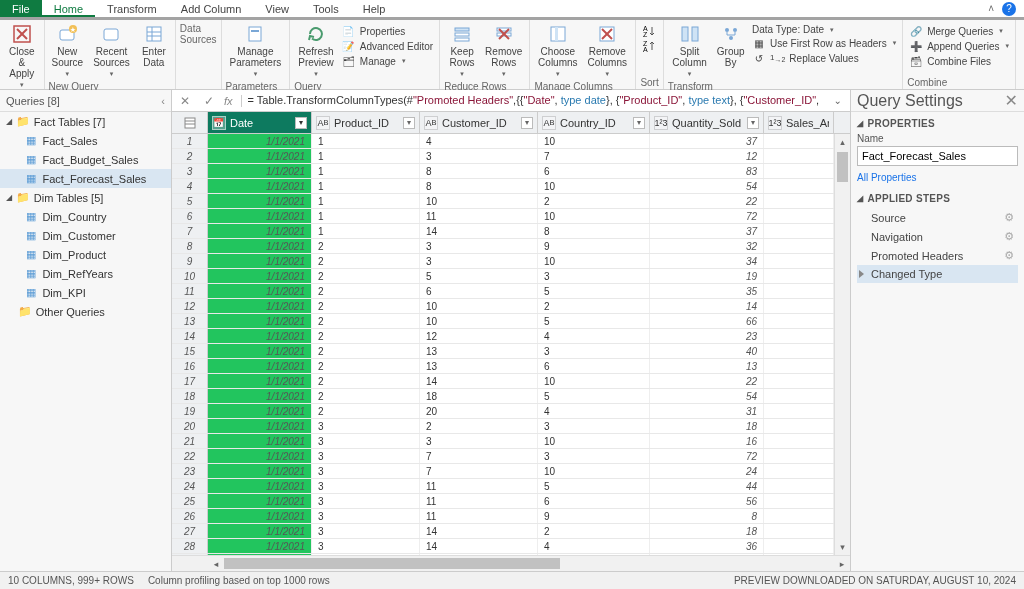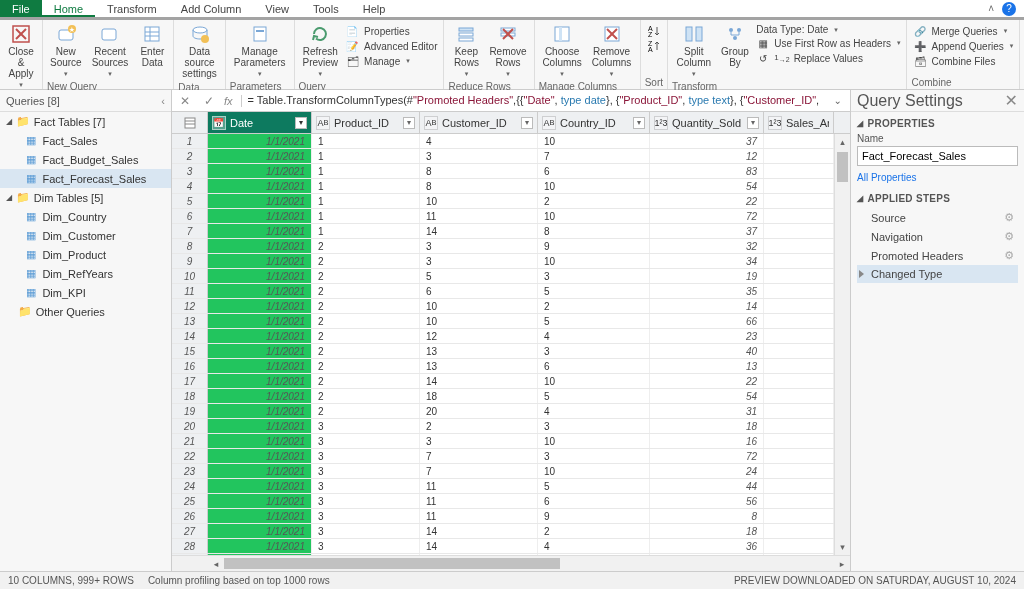--- a/index.html
+++ b/index.html
@@ -182,33 +182,20 @@
             </svg>
           </span>
         <span class="txt">Enter
 Data</span>
       </div>
     </div>
     <div class="label">New Query</div>
   </div>
 
   <div class="ribbon-group">
-    <div class="controls">
-      <div class="rbtn">
-        <span class="ico">
-            <svg width="20" height="20">
-              <ellipse cx="10" cy="6" rx="7" ry="3" fill="#fff" stroke="#7aa7d6"></ellipse>
-              <path d="M3 6v6c0 1.7 3.1 3 7 3s7-1.3 7-3V6" fill="none" stroke="#7aa7d6"></path>
-              <circle cx="15" cy="15" r="4" fill="#f2c057"></circle>
-            </svg>
-          </span>
-        <span class="txt">Data source
-settings</span>
-      </div>
-    </div>
     <div class="label">Data Sources</div>
   </div>
 
   <div class="ribbon-group">
     <div class="controls">
       <div class="rbtn">
         <span class="ico">
             <svg width="20" height="20">
               <rect x="4" y="3" width="12" height="14" fill="#fff" stroke="#7aa7d6"></rect>
               <rect x="6" y="6" width="8" height="2" fill="#7aa7d6"></rect>

